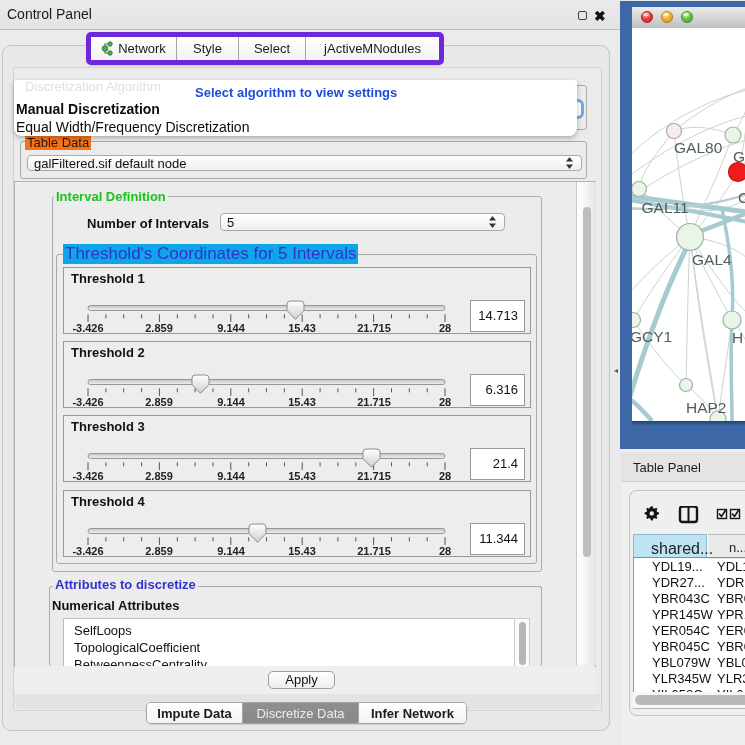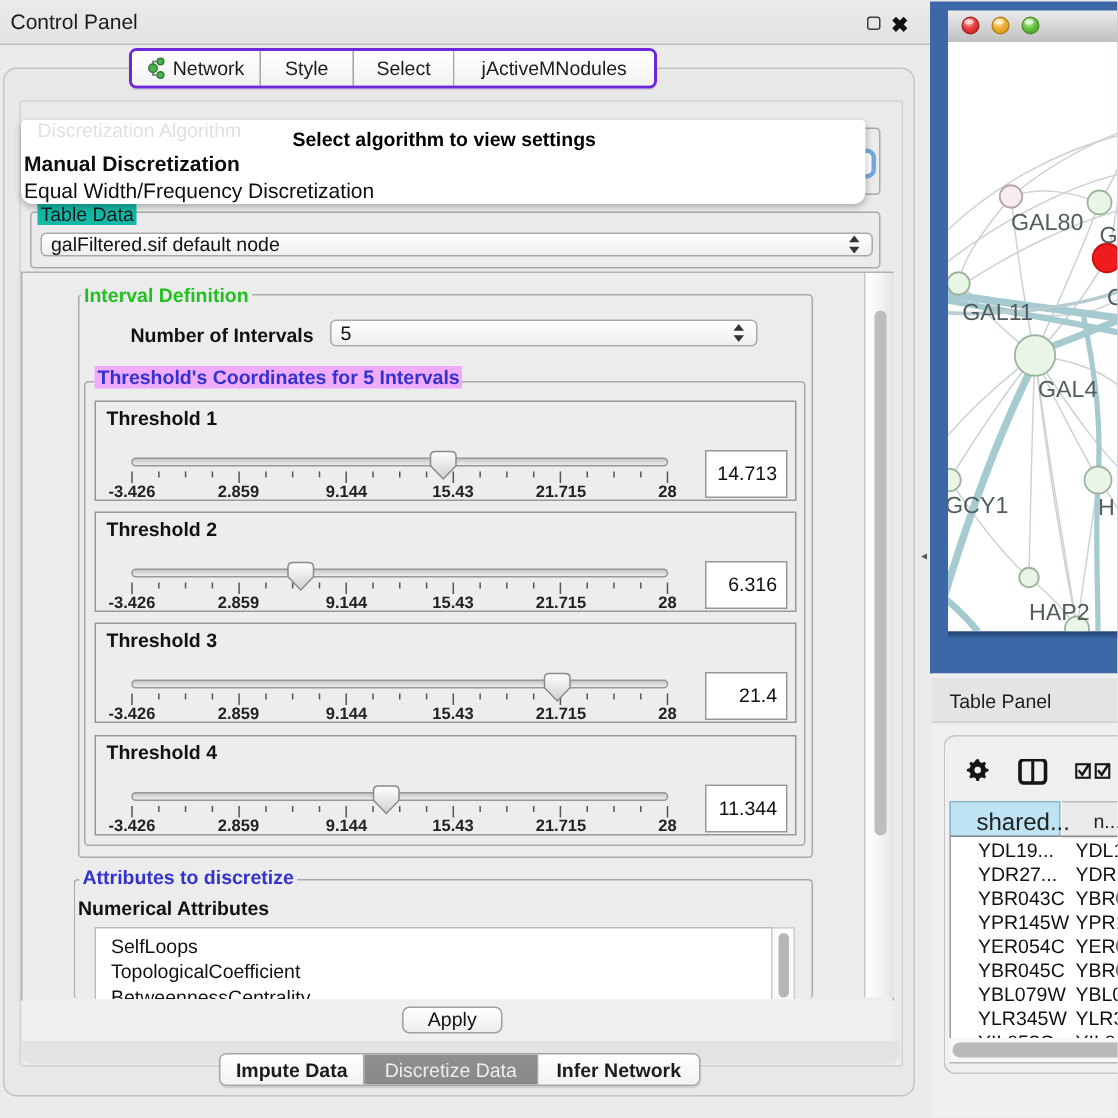--- a/index.html
+++ b/index.html
@@ -30,37 +30,37 @@
 
 <div class="abs" style="left:0;top:0;width:621px;height:29px;background:linear-gradient(#eaeaea,#e3e3e3);border-bottom:1px solid #bdbdbd;"></div>
 <div class="abs" style="left:7px;top:6px;font-size:14px;color:#1c1c1c;">Control Panel</div>
 <div class="abs" style="left:578px;top:11px;width:7px;height:7px;border:1.8px solid #3f3f3f;border-radius:2px;"></div>
 <div class="abs" style="left:594px;top:8px;font-size:14px;font-weight:bold;color:#111;">✖</div>
 
 <div class="abs" style="left:2px;top:45px;width:606px;height:684px;background:#e8e8e8;border:1px solid #c4c4c4;border-radius:9px;"></div>
 
 <div class="abs" style="left:13px;top:67px;width:587px;height:642px;background:#ebebeb;border:1px solid #d2d2d2;border-radius:2px;"></div>
 
-<div class="abs" style="left:86px;top:32px;height:23px;display:flex;border:2px solid #6d28d9;border-radius:5px;overflow:hidden;box-shadow:0 1px 1px rgba(0,0,0,0.12);">
+<div class="abs" style="left:86px;top:32px;height:23px;display:flex;border:5px solid #6d28d9;border-radius:5px;overflow:hidden;box-shadow:0 1px 1px rgba(0,0,0,0.12);">
   <div class="seg" style="width:85px;">
     <svg width="13" height="15" viewBox="0 0 13 15" style="margin-right:4px;">
       <line x1="4" y1="2.5" x2="4" y2="12.5" stroke="#777" stroke-width="1.2"></line>
       <line x1="4" y1="3" x2="9" y2="3" stroke="#777" stroke-width="1"></line>
       <line x1="4" y1="12" x2="9" y2="12" stroke="#777" stroke-width="1"></line>
       <circle cx="9" cy="3" r="2.2" fill="#4caf50" stroke="#2e7d32"></circle>
       <circle cx="4" cy="7.5" r="2.8" fill="#4caf50" stroke="#2e7d32"></circle>
       <circle cx="9" cy="12" r="2.2" fill="#4caf50" stroke="#2e7d32"></circle>
     </svg>Network</div>
   <div class="seg" style="width:61px;">Style</div>
   <div class="seg" style="width:66px;">Select</div>
   <div class="seg" style="width:133px;border-right:none;">jActiveMNodules</div>
 </div>
 
 <div class="abs grp" style="left:20px;top:141px;width:565px;height:36px;"></div>
-<div class="abs" style="left:25px;top:135px;font-size:13px;color:#1a1a1a;background:#14b8a6;padding:0 2px;">Table Data</div>
+<div class="abs" style="left:25px;top:135px;font-size:13px;color:#1a1a1a;background:#f97316;padding:0 2px;">Table Data</div>
 <div class="combo" style="left:27px;top:155px;width:553px;height:14px;">
   <span class="ctext">galFiltered.sif default node</span>
   <svg class="spin" viewBox="0 0 9 12">
       <path d="M4.5 0 L8 4.5 L1 4.5 Z" fill="#333"></path>
       <path d="M4.5 12 L8 7.5 L1 7.5 Z" fill="#333"></path>
     </svg>
 </div>
 
 <div class="abs" style="left:14px;top:181px;width:580px;height:484px;background:#ececec;border:1px solid #b2b2b2;"></div>
 
@@ -72,21 +72,21 @@
 <div class="abs" style="left:87px;top:216px;font-size:13px;font-weight:bold;color:#111;">Number of Intervals</div>
 <div class="combo" style="left:220px;top:213px;width:283px;height:16px;">
   <span class="ctext">5</span>
   <svg class="spin" viewBox="0 0 9 12">
       <path d="M4.5 0 L8 4.5 L1 4.5 Z" fill="#333"></path>
       <path d="M4.5 12 L8 7.5 L1 7.5 Z" fill="#333"></path>
     </svg>
 </div>
 
 <div class="abs grp" style="left:56px;top:254px;width:479px;height:308px;"></div>
-<div class="abs" style="left:63px;top:244px;font-size:13px;font-weight:bold;color:#3232cc;background:#f0abfc;padding:0 2px;">Threshold's Coordinates for 5 Intervals</div>
+<div class="abs" style="left:63px;top:244px;font-size:17px;font-weight:normal;color:#3232cc;background:#0ea5e9;padding:0 2px;">Threshold's Coordinates for 5 Intervals</div>
 
 <div class="thrpanel" style="top:267px;">
   <div class="thrlabel">Threshold 1</div>
   <svg class="abs" style="left:0;top:30px;" width="466" height="26" viewBox="0 0 466 26">
     <defs>
         <linearGradient id="tr" x1="0" y1="0" x2="0" y2="1">
           <stop offset="0" stop-color="#c2c2c2"></stop>
           <stop offset="1" stop-color="#f2f2f2"></stop>
         </linearGradient>
     <linearGradient id="th" x1="0" y1="0" x2="0" y2="1">
@@ -265,21 +265,21 @@
   <div class="seg" style="width:95px;font-weight:bold;">Impute Data</div>
   <div class="seg sel" style="width:115px;">Discretize Data</div>
   <div class="seg" style="width:107px;border-right:none;font-weight:bold;">Infer Network</div>
 </div>
 
 <div class="abs grp" style="left:20px;top:85px;width:565px;height:43px;"></div>
 <div class="abs" style="left:27px;top:99px;width:551px;height:14px;background:#fff;border:3px solid #74a7dc;border-radius:6px;"></div>
 
 <div class="abs" style="left:14px;top:80px;width:563px;height:56px;background:#ffffff;border-radius:3px 3px 8px 8px;box-shadow:0 2px 5px rgba(0,0,0,0.28);"></div>
 <div class="abs" style="left:25px;top:79px;font-size:13px;font-weight:normal;color:#e0e0e0;">Discretization Algorithm</div>
-<div class="abs" style="left:195px;top:84.5px;font-size:13px;font-weight:bold;color:#000000;">Select algorithm to view settings</div>
+<div class="abs" style="left:195px;top:84.5px;font-size:13px;font-weight:bold;color:#1d4ed8;">Select algorithm to view settings</div>
 <div class="abs" style="left:16px;top:101px;font-size:14px;font-weight:bold;color:#0d0d0d;">Manual Discretization</div>
 <div class="abs" style="left:16px;top:119px;font-size:14px;color:#0d0d0d;">Equal Width/Frequency Discretization</div>
 
 <div class="abs" style="left:620px;top:1px;width:125px;height:448px;background:#3c68a7;"></div>
 <div class="abs" style="left:613.5px;top:369px;width:0;height:0;border-top:2.5px solid transparent;border-bottom:2.5px solid transparent;border-right:4px solid #555;"></div>
 
 <div class="abs" style="left:632px;top:7px;width:113px;height:21px;background:linear-gradient(#ececec,#bfbfbf);border-bottom:1px solid #989898;"></div>
 <svg class="abs" style="left:632px;top:7px;" width="113" height="21" viewBox="0 0 113 21">
   <defs>
     <radialGradient id="rg" cx="0.4" cy="0.3" r="0.8">

